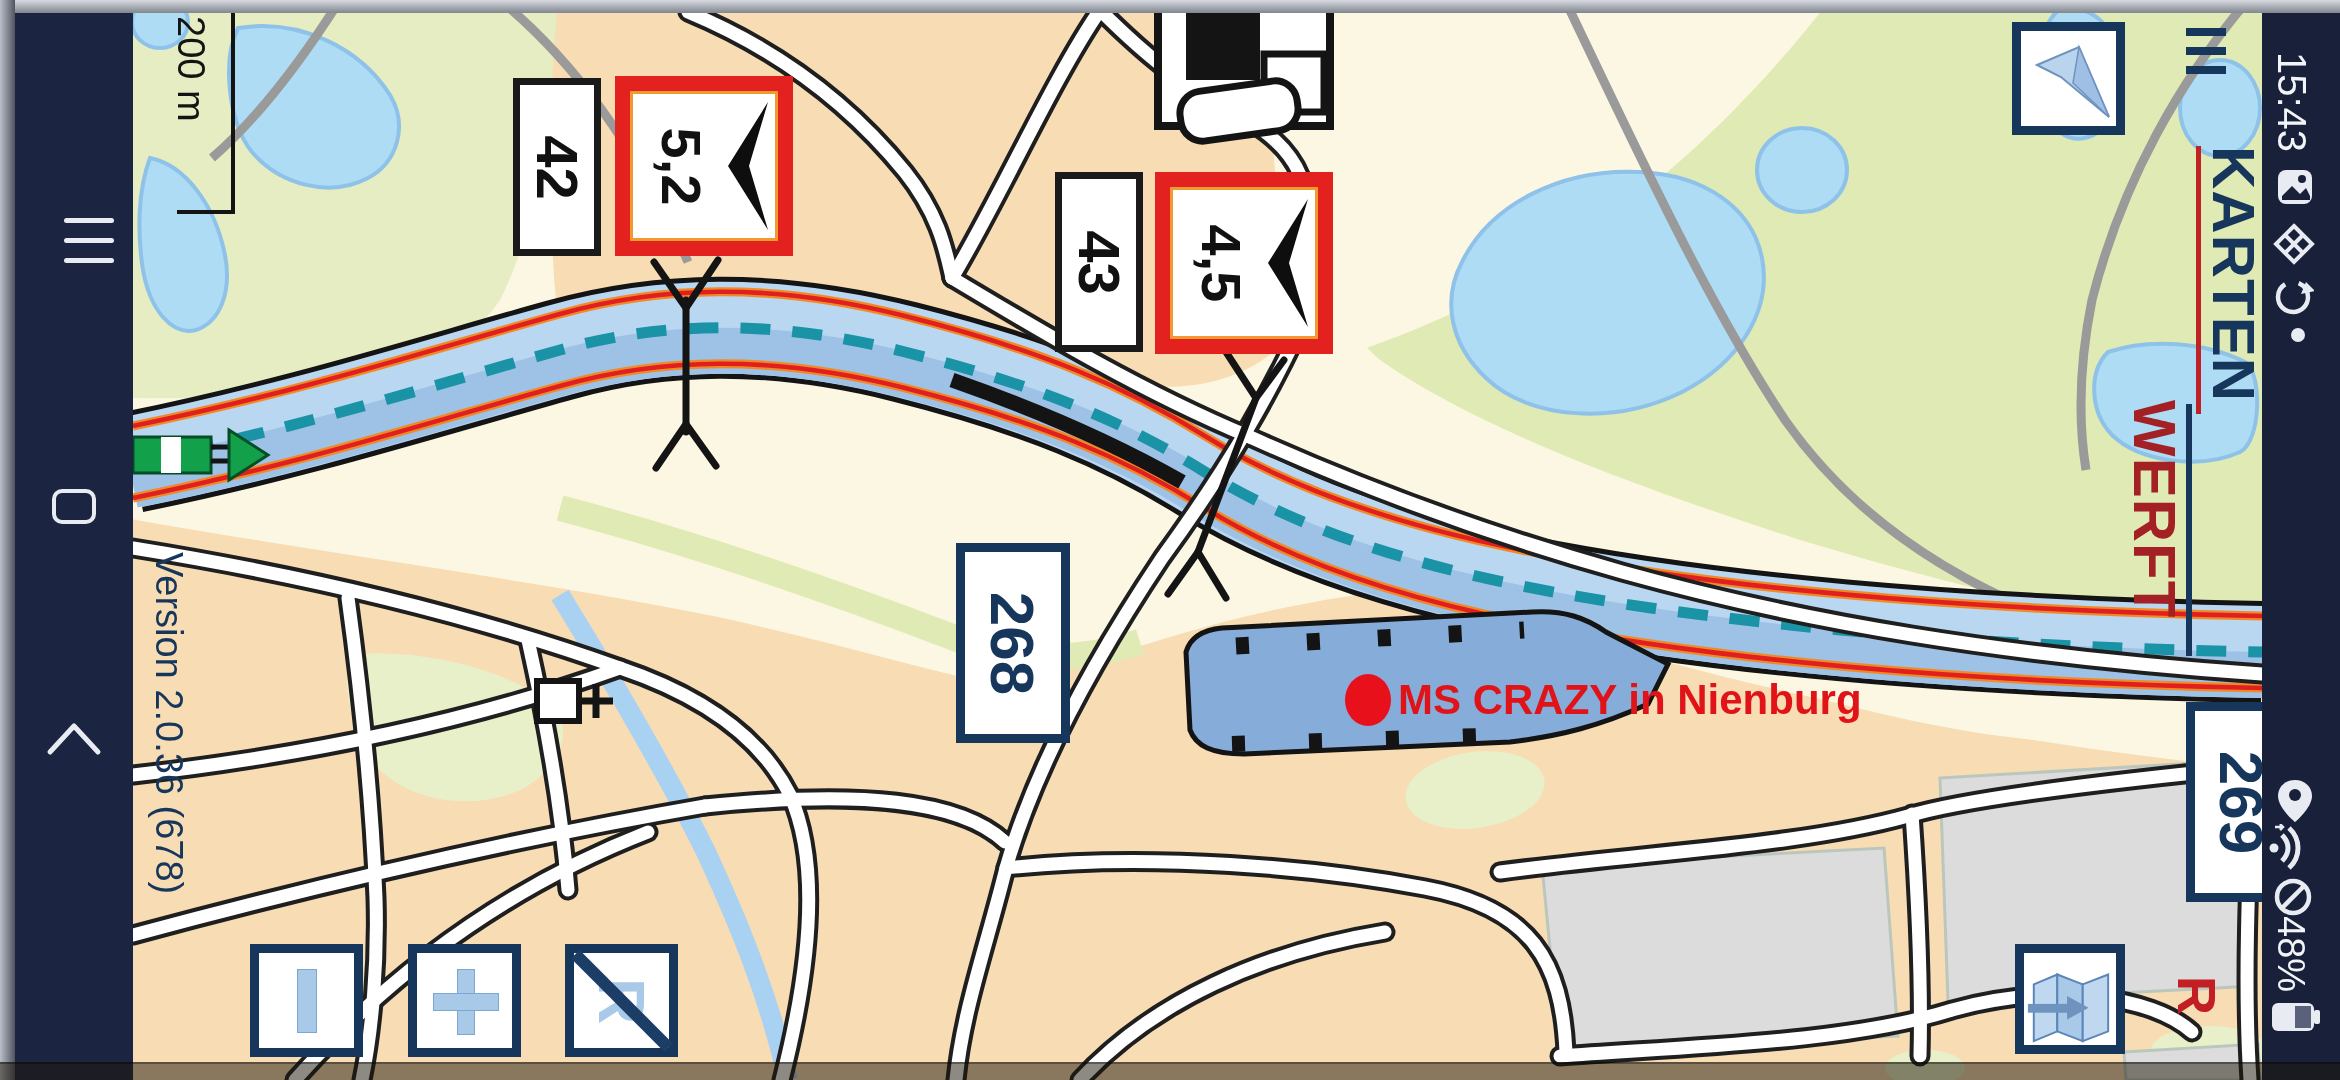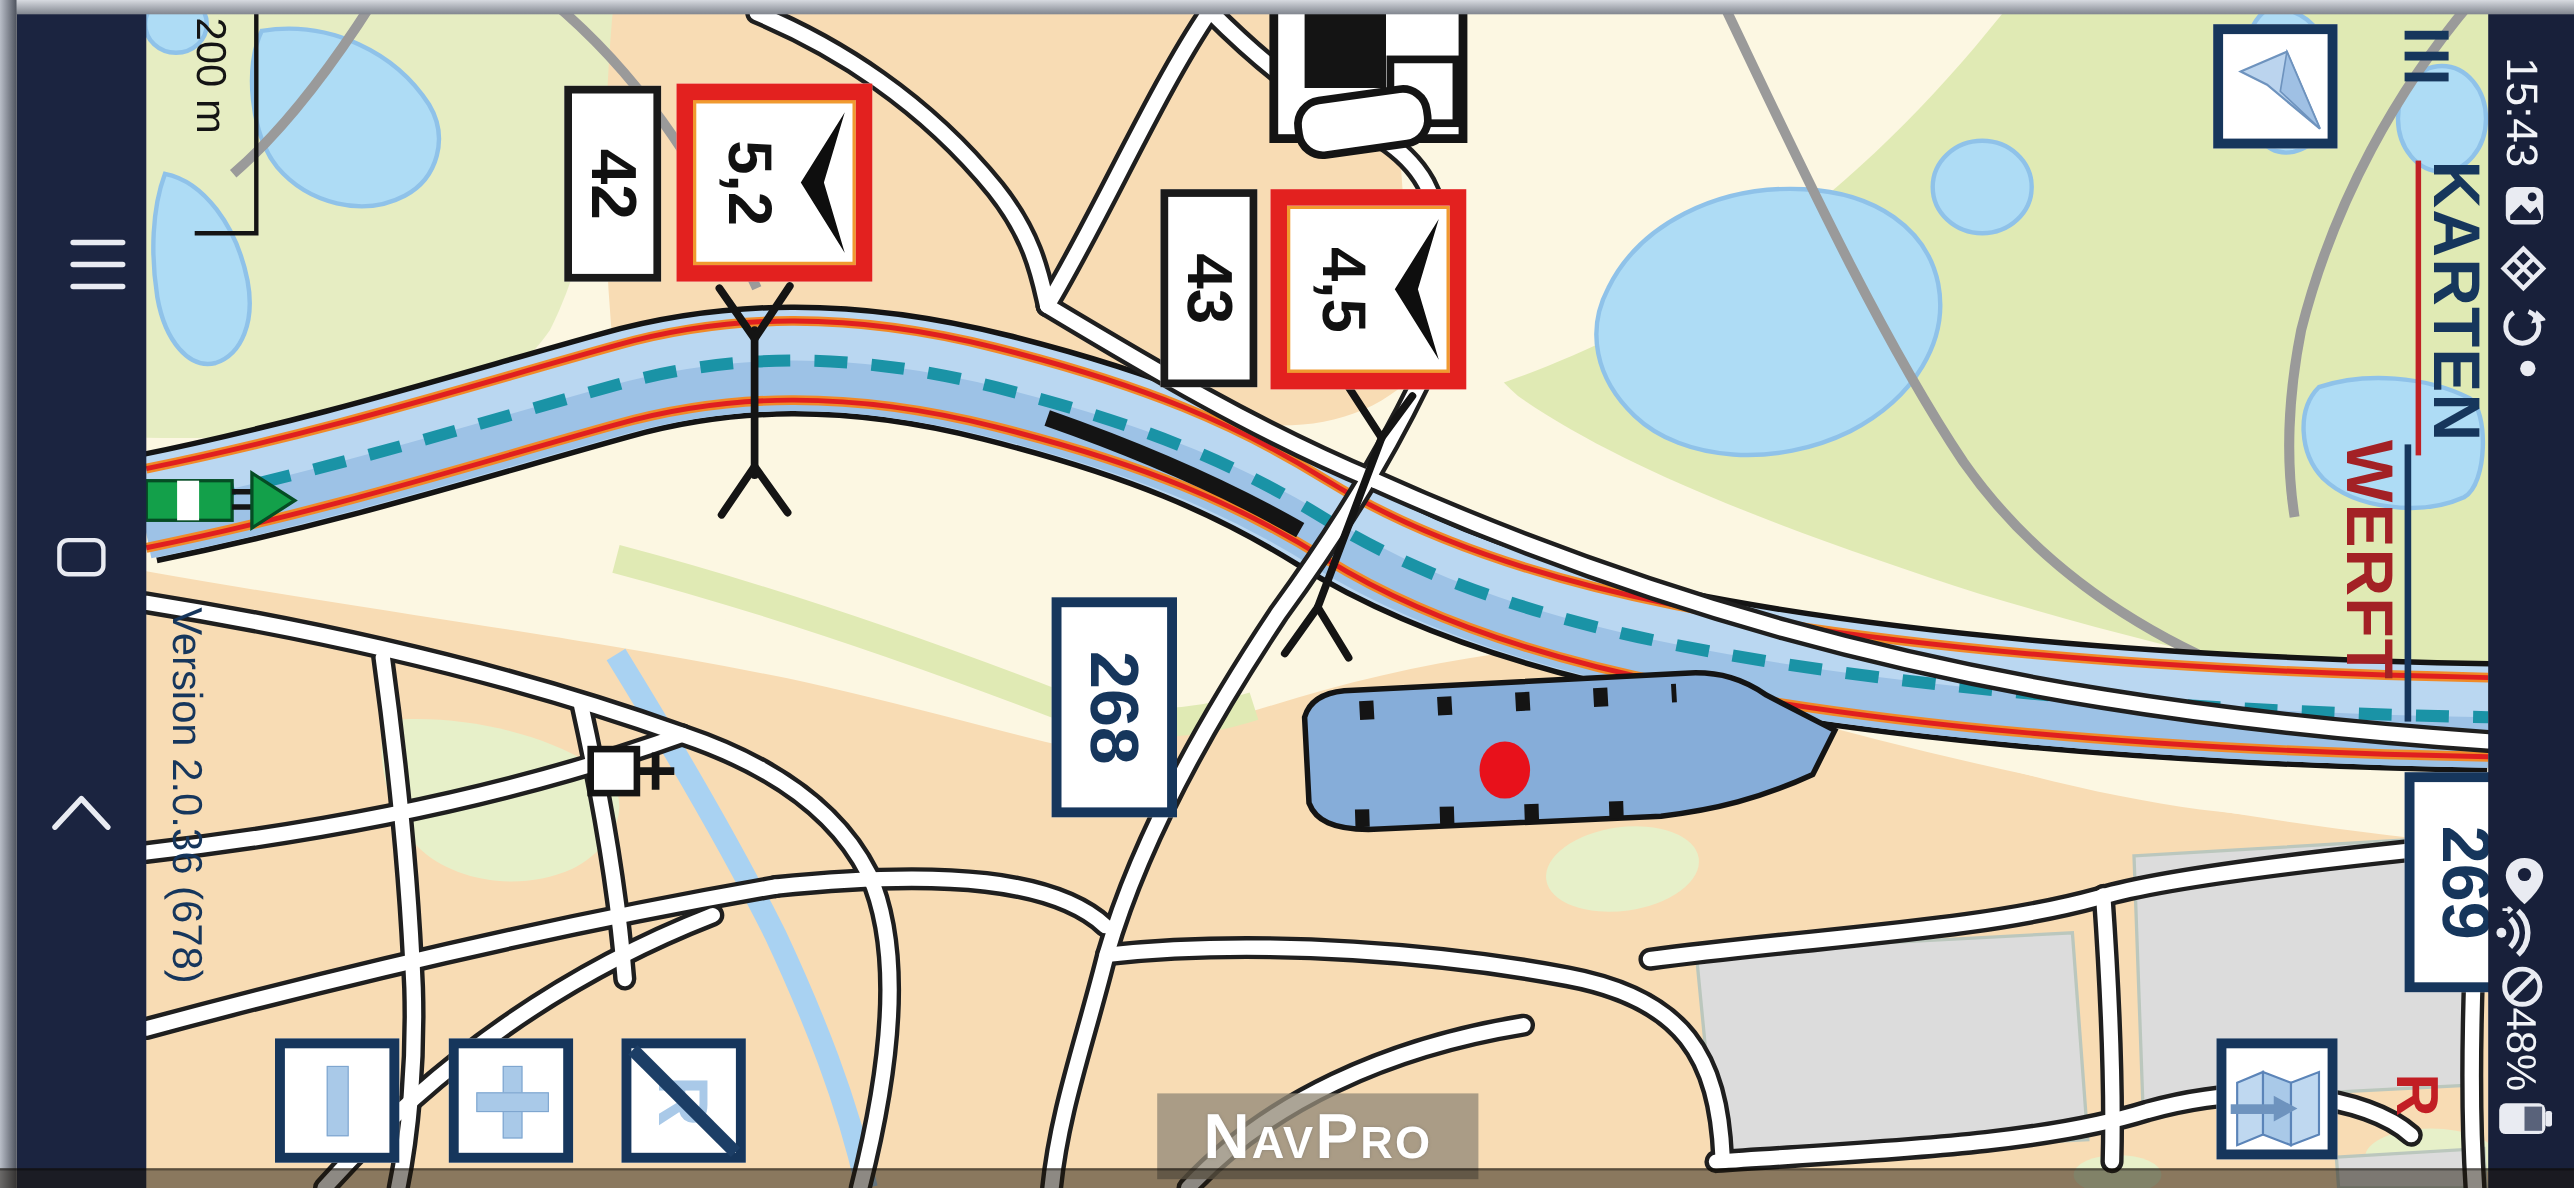--- a/index.html
+++ b/index.html
@@ -238,20 +238,21 @@
     </svg>
   </div>
   <div class="sign sign-wp" style="left:956px;top:543px;width:114px;height:200px;">
     <span class="rot">268</span>
   </div>
   <div class="sign sign-wp" style="left:2186px;top:702px;width:112px;height:200px;">
     <span class="rot">269</span>
   </div>
 
   <div class="dot"></div>
+  <div class="marker-label">MS CRAZY in Nienburg</div>
 
   <div class="vtext" style="left:2228px;top:976px;font-size:54px;font-weight:bold;color:#C21E24;">R</div>
 
   <div class="logo-wrap">
     <div class="logo-inner">
       <div class="l1">KARTEN</div>
       <div class="ul1"></div>
       <div class="ul2"></div>
       <div class="l2">WERFT</div>
     </div>
@@ -287,23 +288,20 @@
   <div class="mbtn" style="left:2015px;top:944px;width:110px;height:110px;">
     <svg width="94" height="94" viewBox="0 0 94 94">
       <polygon points="10,32 34,22 34,80 10,90" fill="#BFD8F0" stroke="#5B84B8" stroke-width="2"></polygon>
       <polygon points="34,22 60,32 60,90 34,80" fill="#A9C9E8" stroke="#5B84B8" stroke-width="2"></polygon>
       <polygon points="60,32 86,22 86,80 60,90" fill="#BFD8F0" stroke="#5B84B8" stroke-width="2"></polygon>
       <rect x="4" y="52" width="42" height="9" fill="#6E93BE"></rect>
       <polygon points="44,44 66,56 44,68" fill="#6E93BE"></polygon>
     </svg>
   </div>
 
-  <div class="badge">
-    <span>NavPro</span>
-  </div>
 
   <div class="navbar">
     <div style="position:absolute;left:0;top:200px;width:118px;height:80px;">
       <div class="bar" style="top:18px;"></div>
       <div class="bar" style="top:38px;"></div>
       <div class="bar" style="top:58px;"></div>
     </div>
     <div style="position:absolute;left:37px;top:489px;width:44px;height:35px;
          border:4px solid #E9EBF2;border-radius:10px;box-sizing:border-box;"></div>
     <svg style="position:absolute;left:29px;top:714px;" width="60" height="44" viewBox="0 0 60 44">

